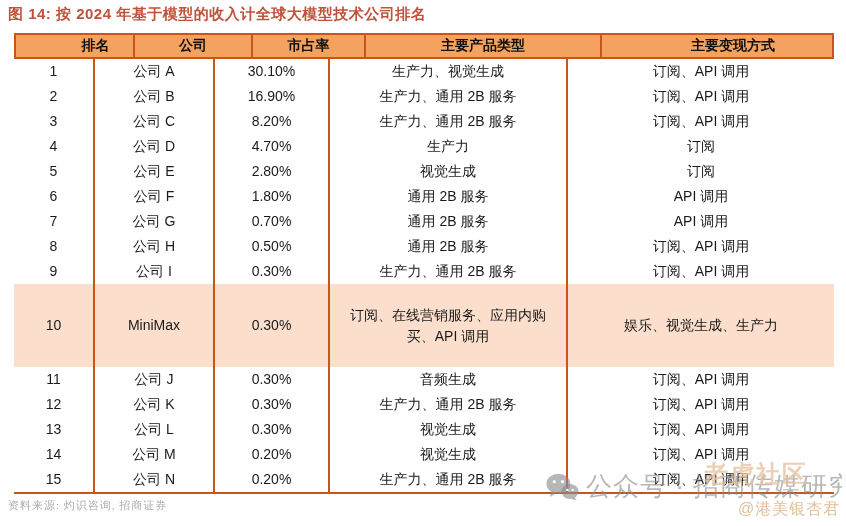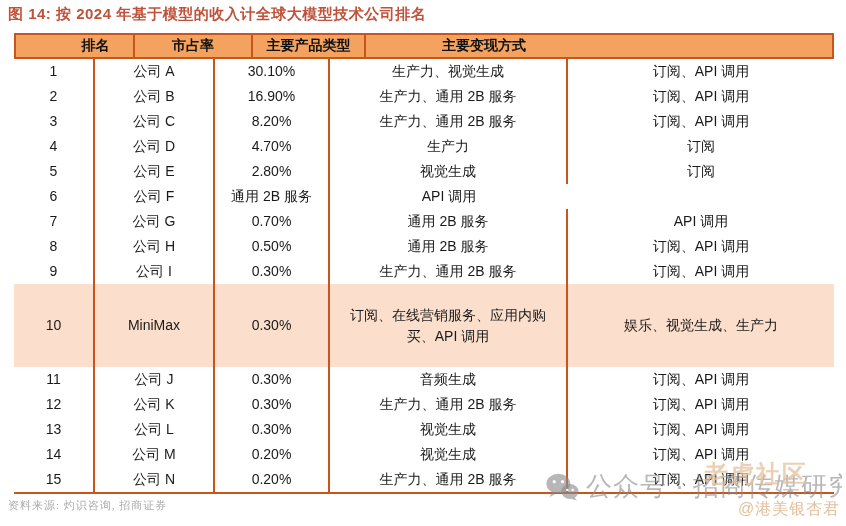--- a/index.html
+++ b/index.html
@@ -64,20 +64,21 @@
 </head>
 <body>
 
 <div class="page">
 
   <div class="figure-title">图 14:  按 2024 年基于模型的收入计全球大模型技术公司排名</div>
 
   <div class="rank-table">
     <div class="thead">
       <div class="th">排名</div>
+      <div class="th">公司</div>
       <div class="th">市占率</div>
       <div class="th">主要产品类型</div>
       <div class="th">主要变现方式</div>
     </div>
     <div class="tbody">
         <div class="tr">
           <div class="td">1</div>
           <div class="td">公司 A</div>
           <div class="td">30.10%</div>
           <div class="td">生产力、视觉生成</div>
@@ -107,20 +108,21 @@
         <div class="tr">
           <div class="td">5</div>
           <div class="td">公司 E</div>
           <div class="td">2.80%</div>
           <div class="td">视觉生成</div>
           <div class="td">订阅</div>
         </div>
         <div class="tr">
           <div class="td">6</div>
           <div class="td">公司 F</div>
+          <div class="td">1.80%</div>
           <div class="td">通用 2B 服务</div>
           <div class="td">API 调用</div>
         </div>
         <div class="tr">
           <div class="td">7</div>
           <div class="td">公司 G</div>
           <div class="td">0.70%</div>
           <div class="td">通用 2B 服务</div>
           <div class="td">API 调用</div>
         </div>

